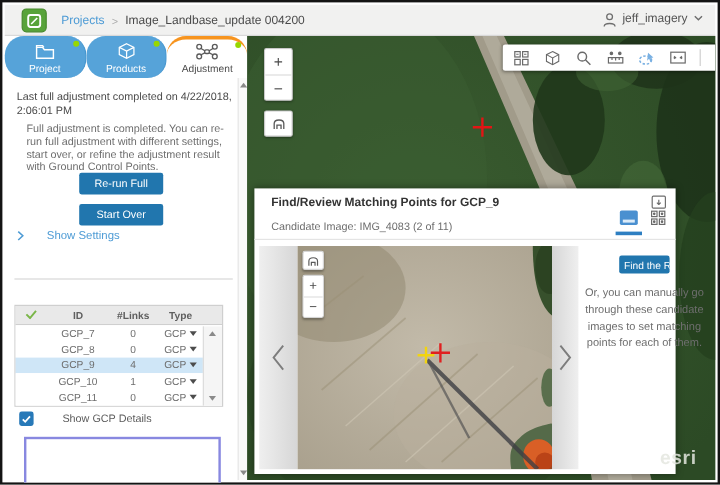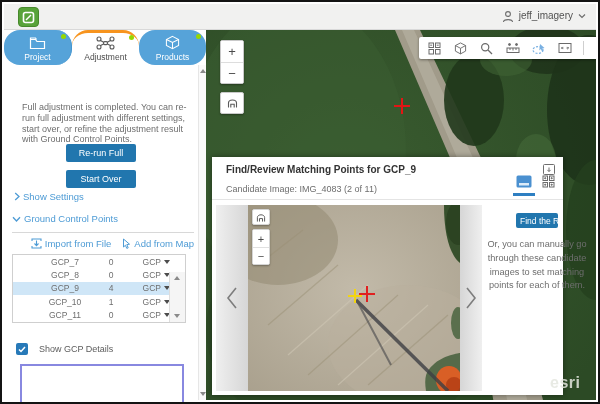--- a/index.html
+++ b/index.html
@@ -46,35 +46,35 @@
   }
   .arr-up, .arr-dn { position:absolute; left:1px; width:0; height:0; border-left:3px solid transparent; border-right:3px solid transparent; }
   .arr-up { top:4px; border-bottom:4px solid #8a8a8a; }
   .arr-dn { bottom:4px; border-top:4px solid #8a8a8a; }
   .lp-lastrun { position:absolute; left:10px; top:45px; width:182px; font-size:9px; line-height:11.5px; color:#4a4a4a; }
   .lp-desc { position:absolute; left:18px; top:72px; width:172px; font-size:9px; line-height:10.8px; color:#6e6e6e; }
   .btn-blue {
     position:absolute; left:62px; width:70px; height:18px; background:#2176ae; color:#fff;
     border:none; border-radius:2px; font-size:9px; font-family:"Liberation Sans",sans-serif; cursor:pointer;
   }
-  .link-row { position:absolute; display:flex; align-items:center; gap:3px; color:#4d9bd5; font-size:9.5px; cursor:pointer; }
+  .link-row { position:absolute; display:flex; align-items:center; gap:19px; color:#4d9bd5; font-size:9.5px; cursor:pointer; }
   .divider { position:absolute; left:8px; right:12px; height:1px; background:#d8d8d8; }
   .io-row { position:absolute; top:208px; right:12px; display:flex; gap:11px; font-size:9.5px; color:#4d9bd5; }
   .io-item { display:flex; align-items:center; gap:3px; cursor:pointer; }
   
   .gcp-table { position:absolute; left:8px; top:224px; width:174px; border:1px solid #cfcfcf; font-size:8.5px; color:#6e6e6e; }
   .t-head { display:grid; grid-template-columns:26px 52px 40px 39px 17px; background:#e9e9e9; height:16px; align-items:center; border-bottom:1px solid #cfcfcf; font-weight:bold; color:#5f5f5f;}
   .t-row { display:grid; grid-template-columns:26px 52px 40px 39px 17px; height:13.4px; align-items:center; background:#fff; cursor:pointer; }
   .t-row.selected { background:#cfe6f7; }
   .t-cell { text-align:center; }
-  .type-cell { display:flex; align-items:center; justify-content:flex-end; gap:3px; }
+  .type-cell { display:flex; align-items:center; justify-content:center; gap:3px; }
   .caret { width:0; height:0; border-left:3.5px solid transparent; border-right:3.5px solid transparent; border-top:4px solid #4c4c4c; }
   .t-scroll { position:absolute; right:0; top:17px; bottom:0; width:16px; background:#f5f5f5; border-left:1px solid #ddd; }
   .t-scroll .arr-up{ left:4px; } .t-scroll .arr-dn{ left:4px; }
-  .chk-row { position:absolute; left:12px; top:313px; display:flex; align-items:center; gap:11px; }
+  .chk-row { position:absolute; left:12px; top:313px; display:flex; align-items:center; gap:24px; }
   .checkbox { width:12px; height:12px; background:#2779b8; border-radius:2px; display:flex; align-items:center; justify-content:center; cursor:pointer; }
   .chk-label { font-size:9px; color:#5c5c5c; }
   .photo-box { position:absolute; left:16px; top:334px; width:164px; height:70px; border:2px solid #8888e0; background:#fff; }
   
   .map-area { position:absolute; left:204px; top:28px; right:2px; bottom:2px; overflow:hidden; background:#31502a; }
   .map-bg { position:absolute; left:0; top:0; }
   .map-toolbar {
     position:absolute; left:213px; top:7px; height:22px; background:#fff; border-radius:2px;
     box-shadow:0 1px 3px rgba(0,0,0,.4); display:flex; align-items:center; padding:0 8px; gap:11px; z-index:5;
   }
@@ -121,20 +121,25 @@
 
 <div class="window">
 
   <div class="topbar">
     <div class="logo">
       <svg width="13" height="13" viewBox="0 0 13 13">
         <rect x="1.5" y="1.5" width="10" height="10" rx="2" fill="none" stroke="#fff" stroke-width="1.6"></rect>
         <path d="M4 9 L9 4" stroke="#fff" stroke-width="1.4" fill="none"></path>
       </svg>
     </div>
+    <div class="crumbs">
+      <span class="crumb-root">Projects</span>
+      <span class="crumb-sep">&gt;</span>
+      <span class="crumb-title">Image_Landbase_update 004200</span>
+    </div>
     <div class="userbox">
       <span>
         <svg width="12" height="13" viewBox="0 0 12 13">
           <circle cx="6" cy="4" r="2.4" fill="none" stroke="#6e6e6e" stroke-width="1.1"></circle>
           <path d="M1.5 12 C1.5 8.8 10.5 8.8 10.5 12" fill="none" stroke="#6e6e6e" stroke-width="1.1"></path>
         </svg>
       </span>
       <span>jeff_imagery</span>
       <span>
         <svg width="8" height="6" viewBox="0 0 8 6">
@@ -149,102 +154,89 @@
     <div class="tabs">
       <div class="tab">
         <span class="status-dot"></span>
         <span>
           <svg width="17" height="14" viewBox="0 0 17 14">
             <path d="M1.5 3.5 h5 l1.5 2 h7.5 v7 h-14 z" fill="none" stroke="#fff" stroke-width="1.2"></path>
             <path d="M1.5 3.5 v-1.5 h5 l1 1.5" fill="none" stroke="#fff" stroke-width="1.2"></path>
           </svg>
         </span>
         <span class="tab-label">Project</span>
+      </div>
+      <div class="tab">
+        <span class="status-dot"></span>
+        <span>
+          <svg width="15" height="15" viewBox="0 0 16 16">
+            <g stroke="#fff" stroke-width="1.1" fill="none">
+              <polygon points="8,1.5 14.5,4.8 14.5,11.2 8,14.5 1.5,11.2 1.5,4.8"></polygon>
+              <polyline points="1.5,4.8 8,8 14.5,4.8"></polyline>
+              <line x1="8" y1="8" x2="8" y2="14.5"></line>
+            </g>
+          </svg>
+        </span>
+        <span class="tab-label">Products</span>
       </div>
       <div class="tab active">
         <span class="status-dot"></span>
         <span>
           <svg width="19" height="14" viewBox="0 0 19 14">
             <g stroke="#5a5a5a" stroke-width="1.1" fill="none">
               <circle cx="3" cy="3" r="2"></circle>
                 <circle cx="16" cy="3" r="2"></circle>
               <circle cx="3" cy="11" r="2"></circle>
                 <circle cx="16" cy="11" r="2"></circle>
               <line x1="4.2" y1="4.2" x2="8" y2="6.5"></line>
                 <line x1="14.8" y1="4.2" x2="11" y2="6.5"></line>
               <line x1="4.2" y1="9.8" x2="8" y2="7.8"></line>
                 <line x1="14.8" y1="9.8" x2="11" y2="7.8"></line>
               <rect x="7.6" y="5.6" width="3.8" height="3" rx="1"></rect>
             </g>
           </svg>
         </span>
         <span class="tab-label">Adjustment</span>
       </div>
-      <div class="tab">
-        <span class="status-dot"></span>
-        <span>
-          <svg width="15" height="15" viewBox="0 0 16 16">
-            <g stroke="#fff" stroke-width="1.1" fill="none">
-              <polygon points="8,1.5 14.5,4.8 14.5,11.2 8,14.5 1.5,11.2 1.5,4.8"></polygon>
-              <polyline points="1.5,4.8 8,8 14.5,4.8"></polyline>
-              <line x1="8" y1="8" x2="8" y2="14.5"></line>
-            </g>
-          </svg>
-        </span>
-        <span class="tab-label">Products</span>
-      </div>
     </div>
 
     <div class="lp-scroll">
       <span class="arr-up"></span>
       <span class="arr-dn"></span>
     </div>
 
+    <div class="lp-lastrun">Last full adjustment completed on 4/22/2018, 2:06:01 PM</div>
     <div class="lp-desc">Full adjustment is completed. You can re-run full adjustment with different settings, start over, or refine the adjustment result with Ground Control Points.</div>
 
     <button class="btn-blue" style="top:114px;">Re-run Full</button>
     <button class="btn-blue" style="top:140px;">Start Over</button>
 
     <div class="link-row" style="left:10px; top:161px;">
       <svg width="6" height="9" viewBox="0 0 6 9">
           <polyline points="1.2,1 5,4.5 1.2,8" fill="none" stroke="#4d9bd5" stroke-width="1.3"></polyline>
         </svg>
       <span>Show Settings</span>
     </div>
 
-    <div class="link-row" style="left:8px; top:183px;">
-      <svg width="9" height="6" viewBox="0 0 9 6">
-          <polyline points="1,1.2 4.5,5 8,1.2" fill="none" stroke="#4d9bd5" stroke-width="1.3"></polyline>
-        </svg>
-      <span>Ground Control Points</span>
-    </div>
 
     <div class="divider" style="top:202px;"></div>
 
-    <div class="io-row">
-      <span class="io-item">
-        <svg width="11" height="11" viewBox="0 0 11 11">
-          <g stroke="#4d9bd5" stroke-width="1.1" fill="none">
-            <polyline points="1,3 1,1 10,1 10,3"></polyline>
-              <polyline points="1,8 1,10 10,10 10,8"></polyline>
-            <line x1="5.5" y1="2.5" x2="5.5" y2="7"></line>
-              <polyline points="3.5,5.5 5.5,7.6 7.5,5.5"></polyline>
-          </g>
-        </svg>
-        <span>Import from File</span>
-      </span>
-      <span class="io-item">
-        <svg width="9" height="11" viewBox="0 0 9 11">
-          <path d="M1.5 1 L7.5 6.2 L4.8 6.6 L6.2 9.8 L4.8 10.4 L3.4 7.3 L1.5 9 Z" fill="none" stroke="#4d9bd5" stroke-width="1"></path>
-        </svg>
-        <span>Add from Map</span>
-      </span>
-    </div>
 
     <div class="gcp-table">
+      <div class="t-head">
+        <span class="t-cell">
+          <svg width="10" height="8" viewBox="0 0 10 8">
+              <polyline points="1,4 4,7 9,1" fill="none" stroke="#7ab648" stroke-width="1.6"></polyline>
+            </svg>
+        </span>
+        <span class="t-cell">ID</span>
+        <span class="t-cell">#Links</span>
+        <span class="t-cell">Type</span>
+        <span class="t-cell"></span>
+      </div>
       <div style="position:relative;">
         <div class="t-row">
           <span class="t-cell"></span>
           <span class="t-cell">GCP_7</span>
           <span class="t-cell">0</span>
           <span class="t-cell type-cell">
               <span>GCP</span>
               <span class="caret"></span>
             </span>
           <span class="t-cell"></span>

